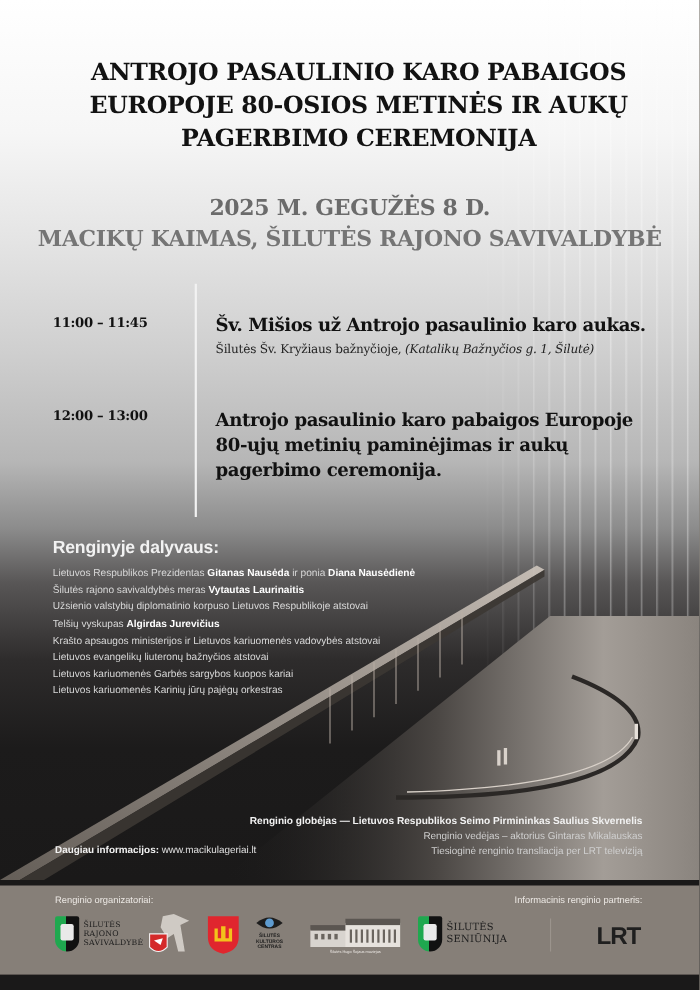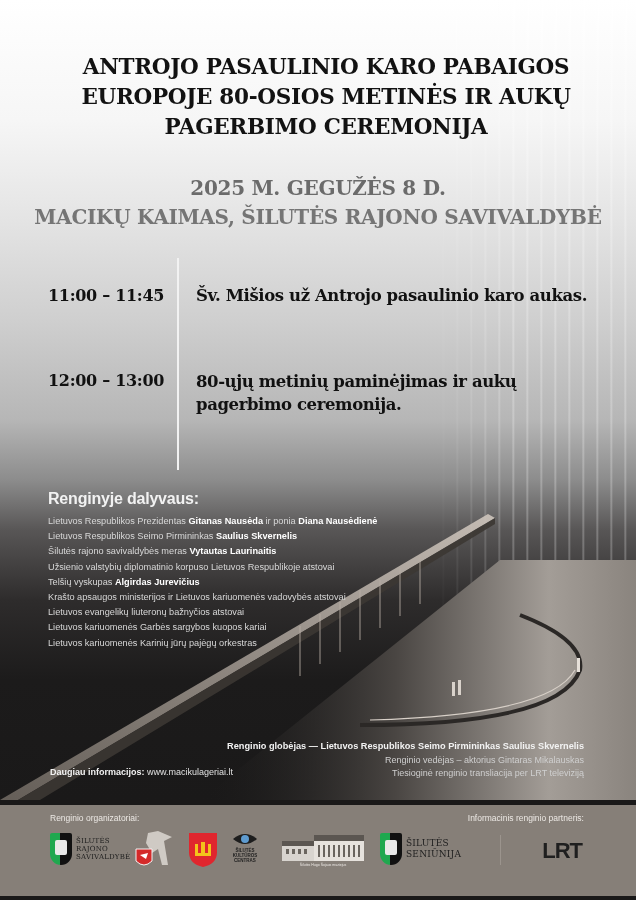--- a/index.html
+++ b/index.html
@@ -22,37 +22,37 @@
 
   .title { position: absolute; left: 0; top: 52px; width: 636px; text-align: center;
     font-family: "DejaVu Serif", serif; font-weight: bold; font-size: 21.5px; line-height: 30px; color: #121212; letter-spacing: -0.3px; padding-left: 16px; }
   .date { position: absolute; left: 0; top: 176px; width: 636px; text-align: center;
     font-family: "DejaVu Serif", serif; font-weight: bold; font-size: 20px; color: #6b6b6b; letter-spacing: -0.3px; }
   .place { position: absolute; left: 0; top: 205px; width: 636px; text-align: center;
     font-family: "DejaVu Serif", serif; font-weight: bold; font-size: 20px; color: #757575; letter-spacing: -0.3px; }
 
   .divider { position: absolute; left: 177px; top: 258px; width: 2px; height: 212px; background: #f2f2f2; }
 
-  .time { position: absolute; left: 48px; font-family: "DejaVu Serif", serif; font-weight: bold; font-size: 16px; color: #111; letter-spacing: -0.3px; }
+  .time { position: absolute; left: 48px; font-family: "DejaVu Serif", serif; font-weight: bold; font-size: 12px; color: #111; letter-spacing: -0.3px; }
   .ev-title { position: absolute; left: 196px; font-family: "DejaVu Serif", serif; font-weight: bold; font-size: 16.5px; line-height: 23px; color: #111; letter-spacing: -0.4px; }
   .ev-sub { position: absolute; left: 196px; font-family: "DejaVu Serif", serif; font-size: 11px; color: #222; letter-spacing: -0.2px; }
   .ev-sub i { font-style: italic; }
 
   .participants { position: absolute; left: 48px; top: 490px; color: #e8e8e8; }
   .participants h2 { font-size: 16px; font-weight: bold; color: #f2f2f2; margin-bottom: 6px; letter-spacing: -0.2px; }
   .participants li { list-style: none; font-size: 9.2px; line-height: 15.2px; color: #d8d8d8; white-space: nowrap; }
   .participants li b { color: #ffffff; font-weight: bold; }
 
   .patron { position: absolute; right: 52px; top: 741px; font-size: 9.2px; font-weight: bold; color: #f2f2f2; white-space: nowrap; }
   .host { position: absolute; right: 52px; top: 755px; font-size: 9px; color: #cfcfcf; }
   .broadcast { position: absolute; right: 52px; top: 768px; font-size: 9px; color: #cfcfcf; }
   .more { position: absolute; left: 50px; top: 767px; font-size: 9px; color: #e0e0e0; }
   .more b { color: #f2f2f2; }
 
-  .footer { position: absolute; left: 0; top: 805px; width: 636px; height: 91px; background: #867f78; padding-left: 32px; }
+  .footer { position: absolute; left: 0; top: 805px; width: 636px; height: 81px; background: #867f78; padding-left: 32px; }
   .footer .lbl-left { position: absolute; left: 50px; top: 8px; font-size: 8.5px; color: #ece8e4; }
   .footer .lbl-right { position: absolute; right: 52px; top: 8px; font-size: 8.5px; color: #ece8e4; }
   .footer .vsep { position: absolute; left: 500px; top: 30px; width: 1px; height: 30px; background: #9b948d; }
 
   .logo { position: absolute; top: 28px; display: flex; align-items: center; }
   .shield { width: 22px; height: 32px; border-radius: 2px 2px 11px 11px; position: relative; overflow: hidden; }
   .logo-txt { font-family: "DejaVu Serif", serif; font-size: 7px; line-height: 8px; color: #1e1e1e; margin-left: 4px; letter-spacing: 0.2px; }
   .lrt { position: absolute; right: 54px; top: 33px; font-family: "Liberation Sans", sans-serif; font-weight: bold; font-size: 22px; color: #1f1f1f; letter-spacing: -1px; }
 </style>
 </head>
@@ -101,32 +101,33 @@
     <div>EUROPOJE 80-OSIOS METINĖS IR AUKŲ</div>
     <div>PAGERBIMO CEREMONIJA</div>
   </div>
   <div class="date">2025 M. GEGUŽĖS 8 D.</div>
   <div class="place">MACIKŲ KAIMAS, ŠILUTĖS RAJONO SAVIVALDYBĖ</div>
 
   <div class="divider"></div>
 
   <div class="time" style="top:286px;">11:00 – 11:45</div>
   <div class="ev-title" style="top:284px;">Šv. Mišios už Antrojo pasaulinio karo aukas.</div>
+  <div class="ev-sub" style="top:311px;"><span>Šilutės Šv. Kryžiaus bažnyčioje, </span><i>(Katalikų Bažnyčios g. 1, Šilutė)</i></div>
 
   <div class="time" style="top:371px;">12:00 – 13:00</div>
   <div class="ev-title" style="top:370px;">
+    <div>Antrojo pasaulinio karo pabaigos Europoje</div>
     <div>80-ųjų metinių paminėjimas ir aukų</div>
     <div>pagerbimo ceremonija.</div>
   </div>
 
   <div class="participants">
     <h2>Renginyje dalyvaus:</h2>
     <ul>
       <li><span>Lietuvos Respublikos Prezidentas </span><b>Gitanas Nausėda</b><span> ir ponia </span><b>Diana Nausėdienė</b></li>
-      <li><span>Lietuvos Respublikos Seimo Pirmininkas </span><b>Saulius Skvernelis</b></li>
       <li><span>Šilutės rajono savivaldybės meras </span><b>Vytautas Laurinaitis</b></li>
       <li><span>Užsienio valstybių diplomatinio korpuso Lietuvos Respublikoje atstovai</span></li>
       <li><span>Telšių vyskupas </span><b>Algirdas Jurevičius</b></li>
       <li><span>Krašto apsaugos ministerijos ir Lietuvos kariuomenės vadovybės atstovai</span></li>
       <li><span>Lietuvos evangelikų liuteronų bažnyčios atstovai</span></li>
       <li><span>Lietuvos kariuomenės Garbės sargybos kuopos kariai</span></li>
       <li><span>Lietuvos kariuomenės Karinių jūrų pajėgų orkestras</span></li>
     </ul>
   </div>
 

